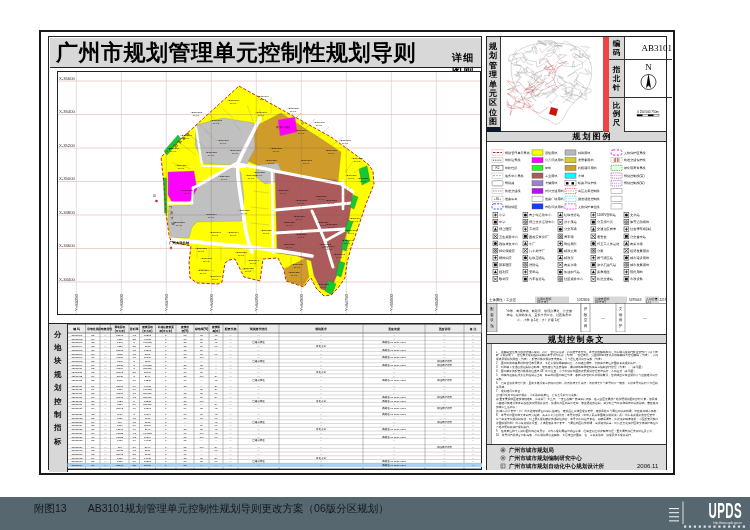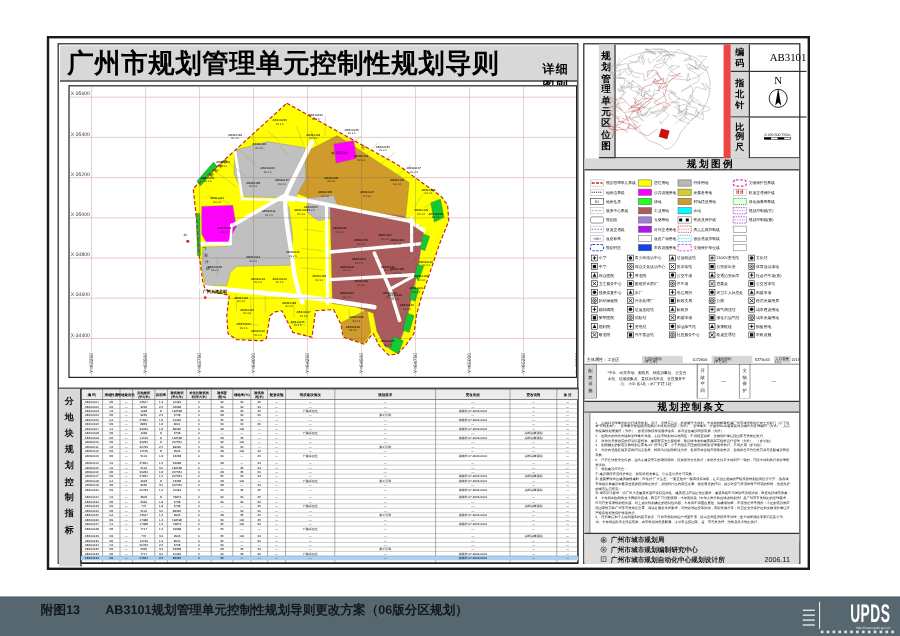--- a/index.html
+++ b/index.html
@@ -884,21 +884,21 @@
         <text x="181.5" y="142.16" font-size="2.5" fill="#000" text-anchor="middle">—</text>
         <text x="209.5" y="142.16" font-size="2.5" fill="#000" text-anchor="middle">—</text>
         <text x="272.0" y="142.16" font-size="2.5" fill="#000" text-anchor="middle">—</text>
         <text x="345.0" y="142.16" font-size="2.5" fill="#000" text-anchor="middle">穗规地 07-2006-0001</text>
         <text x="395.5" y="142.16" font-size="2.5" fill="#000" text-anchor="middle">—</text>
         <text x="424.0" y="142.16" font-size="2.5" fill="#000" text-anchor="middle">—</text>
       </svg>
 </div>
 </div>
 <div class="abs" style="left:486px;top:36px;width:181px;height:434px;border:1px solid #222;background:#fff;font-size:0;">
-<div class="abs g" style="left:12px;top:0;width:14px;height:94.5px;border-right:1px solid #333;border-bottom:1px solid #0f172a;">
+<div class="abs g" style="left:0;top:0;width:14px;height:94.5px;border-right:1px solid #333;border-bottom:5px solid #0f172a;">
       <div style="margin:5px auto 0;width:9px;font-size:8px;line-height:9.4px;font-weight:bold;">规划管理单元区位图</div>
     </div>
     <div class="abs" style="left:14px;top:0;width:102px;height:94.5px;border-bottom:1px solid #333;"><svg width="102" height="94" viewBox="0 0 102 94" xmlns="http://www.w3.org/2000/svg">
         <path d="M53.7,7.2 L47.3,6.6 L52.2,9.4 L56.3,8.5 L61.7,9.0 L54.2,8.4 L46.0,14.4 L54.1,12.1" fill="none" stroke="#9a9a9a" stroke-width="0.35"></path>
         <path d="M72.8,46.7 L74.2,42.4 L82.6,48.3 L82.0,50.6 L76.9,46.7 L73.0,49.4 L67.9,56.0 L60.1,51.7" fill="none" stroke="#9a9a9a" stroke-width="0.35"></path>
         <path d="M19.8,48.0 L13.5,49.6 L7.5,52.6 L9.5,51.0 L11.6,51.9 L6.0,52.3 L8.2,52.6 L15.0,55.9" fill="none" stroke="#9a9a9a" stroke-width="0.35"></path>
         <path d="M22.6,61.2 L31.2,60.6 L35.1,63.9 L30.0,58.0 L31.9,52.7 L29.7,58.2 L36.4,52.8 L28.9,49.0" fill="none" stroke="#9a9a9a" stroke-width="0.35"></path>
         <path d="M26.8,54.9 L35.1,60.1 L39.3,56.3 L36.2,59.3 L41.7,52.6 L35.7,58.1 L28.9,60.3 L25.8,62.3" fill="none" stroke="#9a9a9a" stroke-width="0.35"></path>
         <path d="M14.1,17.9 L20.9,15.8 L26.2,22.1 L22.8,25.9 L19.8,21.2 L17.1,24.7 L10.7,26.9 L8.1,22.3" fill="none" stroke="#9a9a9a" stroke-width="0.35"></path>
         <path d="M50.1,48.8 L53.9,54.4 L45.2,60.6 L51.0,54.4 L56.5,58.6 L50.9,65.2 L48.4,64.5 L51.2,67.2" fill="none" stroke="#9a9a9a" stroke-width="0.35"></path>
@@ -1285,21 +1285,21 @@
         <circle cx="16" cy="13" r="2.2" fill="none" stroke="#444" stroke-width="0.6"></circle>
         <circle cx="16" cy="13" r="1" fill="#555"></circle>
         <text x="22" y="15" font-size="5.6" font-weight="bold" fill="#111">广州市城市规划编制研究中心</text>
         <rect x="14" y="19" width="4" height="4" fill="none" stroke="#444" stroke-width="0.6"></rect>
         <text x="14.6" y="22.6" font-size="3.4" fill="#333">T</text>
         <text x="22" y="23" font-size="5.6" font-weight="bold" fill="#111">广州市城市规划自动化中心规划设计所</text>
         <text x="150" y="23" font-size="6" fill="#111">2006.11</text>
       </svg></div>
 </div>
 <div class="abs" style="left:0;top:496.5px;width:750px;height:33.5px;background:#57676f;">
-<div class="abs" style="left:34px;top:5.5px;font-size:10.5px;font-weight:bold;color:#10181d;letter-spacing:0px;">附图13　　AB3101规划管理单元控制性规划导则更改方案（06版分区规划）</div>
+<div class="abs" style="left:34px;top:5.5px;font-size:10.5px;font-weight:normal;color:#10181d;letter-spacing:0px;">附图13　　AB3101规划管理单元控制性规划导则更改方案（06版分区规划）</div>
 <svg class="abs" style="left:660px;top:0;" width="90" height="33.5" viewBox="0 0 90 33.5" xmlns="http://www.w3.org/2000/svg">
 <line x1="23" y1="4.5" x2="23" y2="27" stroke="#fff" stroke-width="0.8"></line>
 <rect x="9" y="11.0" width="10" height="1.1" fill="#e8edf0"></rect>
 <rect x="9" y="15.1" width="10" height="1.1" fill="#e8edf0"></rect>
 <rect x="9" y="19.2" width="10" height="1.1" fill="#e8edf0"></rect>
 <rect x="9" y="23.299999999999997" width="10" height="1.1" fill="#e8edf0"></rect>
 <text x="82" y="11.5" font-size="11.5" font-weight="bold" fill="#fff" text-anchor="end" transform="scale(1,1.85)" style="letter-spacing:0.4px;">UPDS</text>
 <text x="82" y="26.8" font-size="2.8" fill="#e6ecef" text-anchor="end">http://www.upds.gov.cn</text>
 <rect x="24.0" y="28.5" width="2.2" height="2.2" fill="#dfe6ea"></rect>
 <rect x="28.9" y="28.5" width="2.2" height="2.2" fill="#dfe6ea"></rect>

